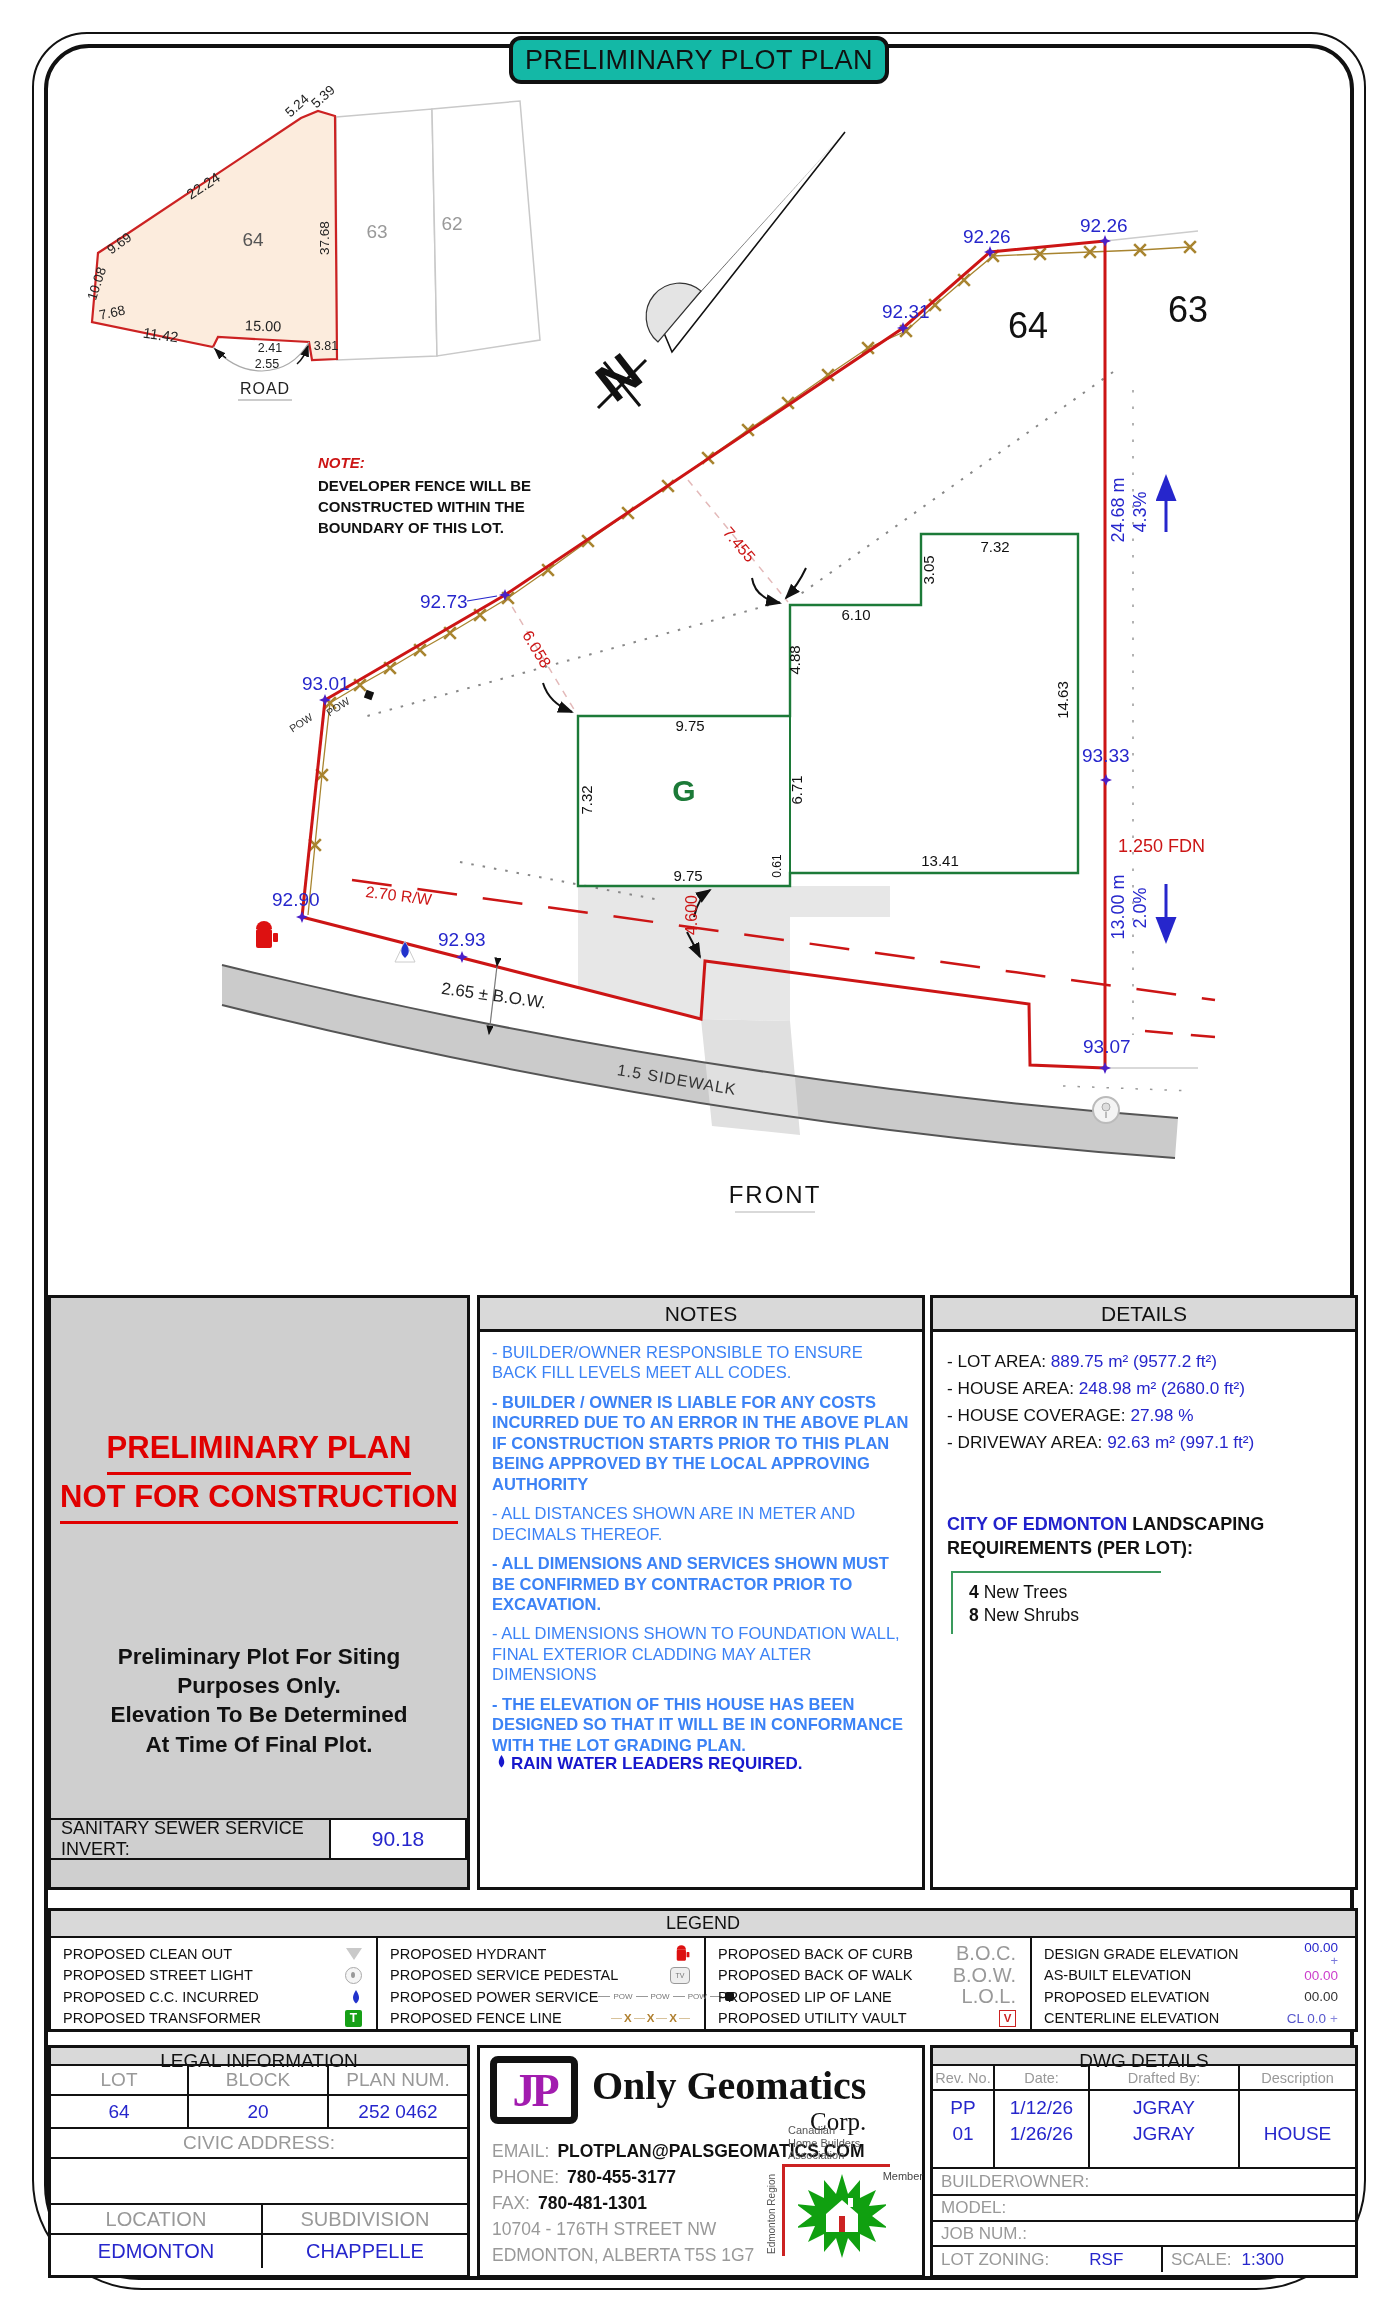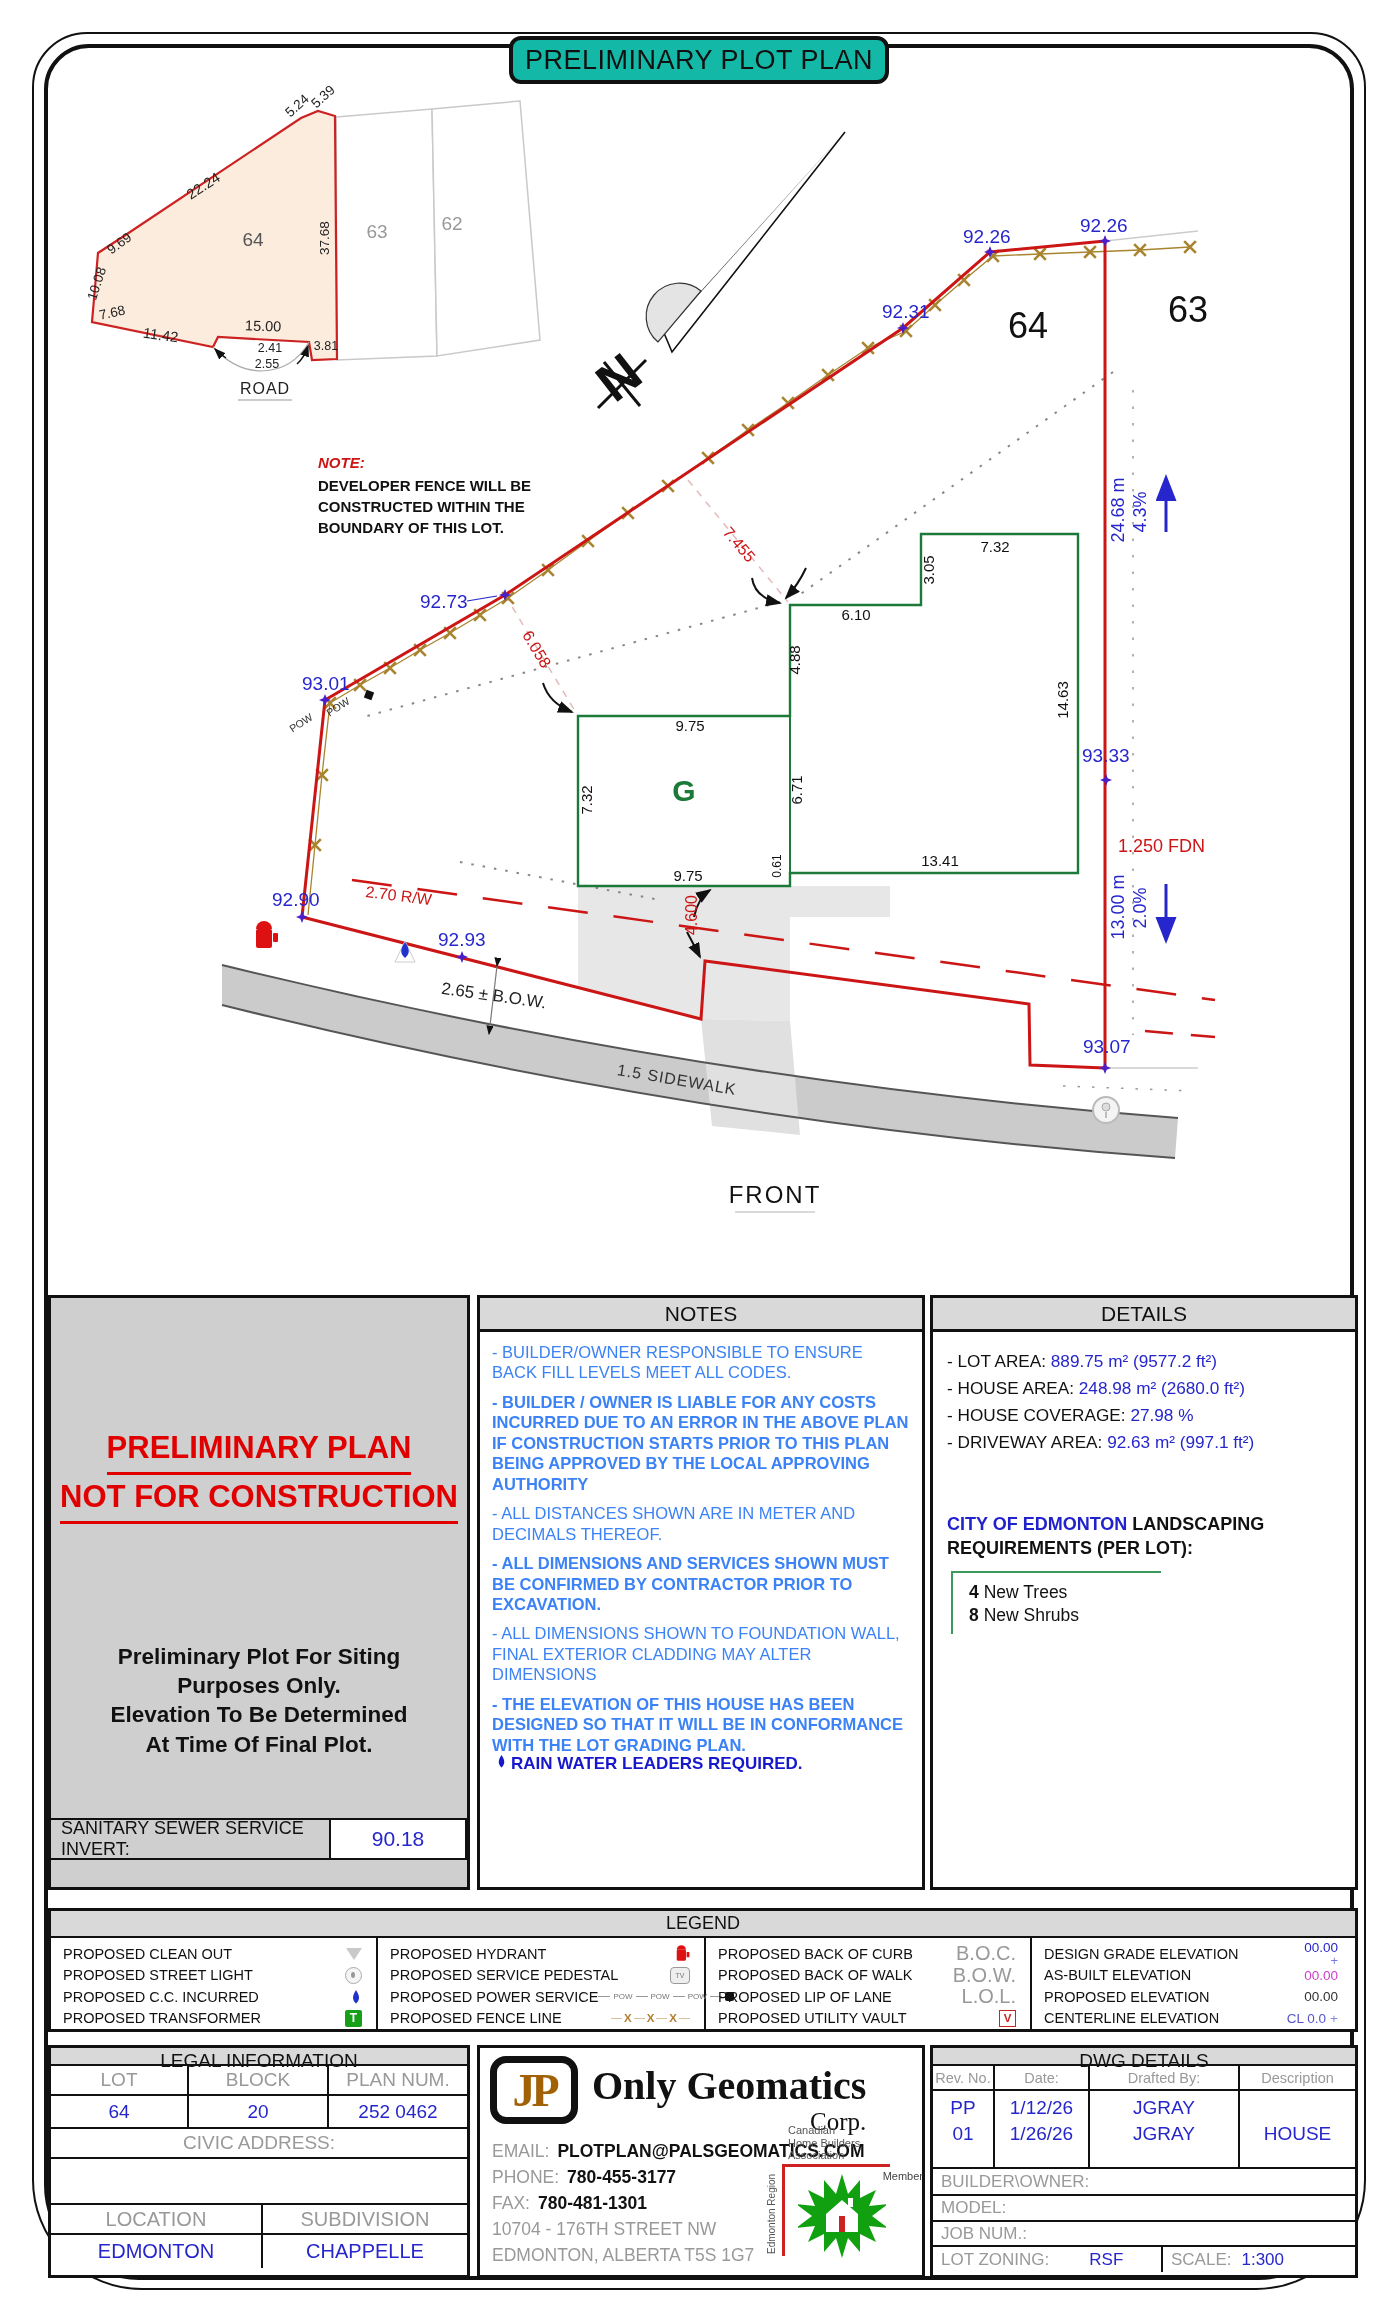--- a/index.html
+++ b/index.html
@@ -97,22 +97,22 @@
   .hdr-txt { color:#999; } .blue-txt { color:#2626cc; }
   .legal-r1 { height:30px; border-bottom:2.5px solid #111; font-size:19px; }
   .legal-r2 { height:33px; border-bottom:2.5px solid #111; font-size:19px; }
   .legal-civic { height:30px; border-bottom:2.5px solid #111; display:flex; align-items:center; justify-content:center; font-size:19px; }
   .legal-gap { height:44px; }
   .legal-r4 { height:32px; border-top:2.5px solid #111; border-bottom:2.5px solid #111; font-size:20px; }
   .legal-r5 { height:33px; font-size:20px; }
 
   #company-panel { left:477px; top:2045px; width:448px; height:233px; }
   .jp-logo { position:absolute; left:10px; top:8px; width:88px; height:68px; border:7px solid #111;
-    border-radius:16px; display:flex; align-items:center; justify-content:center;
-    font-family:"Liberation Serif",serif; font-weight:bold; font-size:46px; letter-spacing:-4px; color:#a16207; }
+    border-radius:8px; display:flex; align-items:center; justify-content:center;
+    font-family:"Liberation Serif",serif; font-weight:bold; font-size:46px; letter-spacing:-4px; color:#a21caf; }
   .pg-name { position:absolute; left:112px; top:14px; font-family:"Liberation Serif",serif; font-weight:bold; font-size:40px; color:#111; }
   .pg-corp { position:absolute; left:330px; top:60px; font-family:"Liberation Serif",serif; font-size:25px; color:#111; }
   .contact { position:absolute; left:12px; top:90px; }
   .contact div { font-size:17.5px; line-height:26px; white-space:nowrap; }
   .contact .lbl { color:#999; margin-right:8px; }
   .contact .v { color:#111; font-weight:bold; }
   .contact .addr { color:#999; }
   .chba { position:absolute; left:288px; top:76px; width:155px; height:150px; }
   .chba-lines { position:absolute; left:20px; top:0; font-size:11px; color:#555; line-height:12.5px; }
   .chba-redv { position:absolute; left:14px; top:40px; width:2.5px; height:92px; background:#cc2222; }

